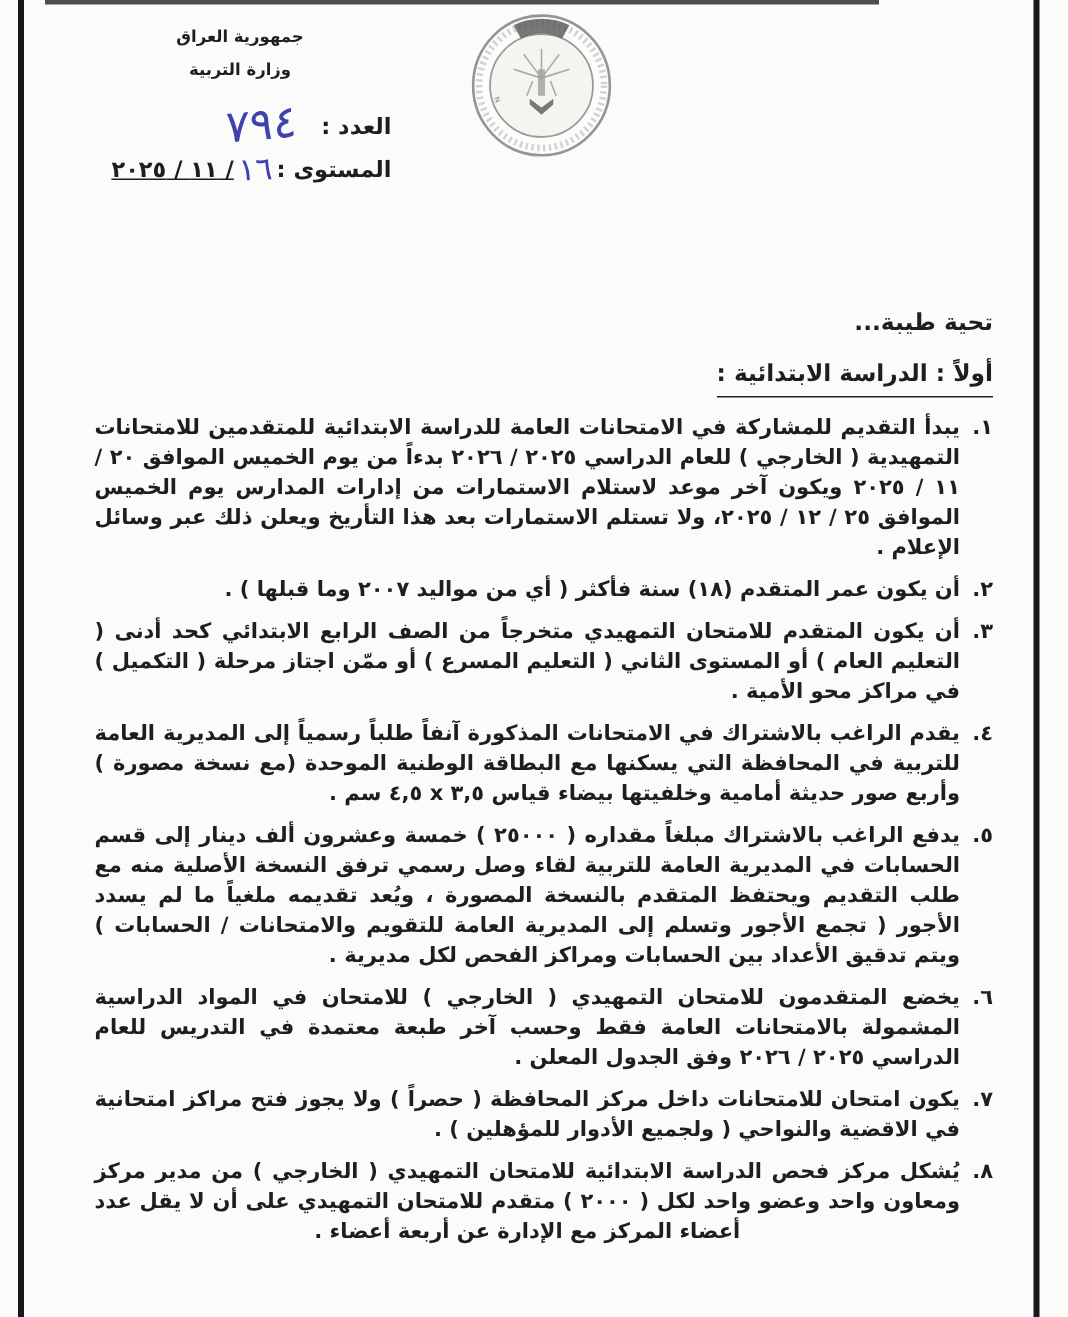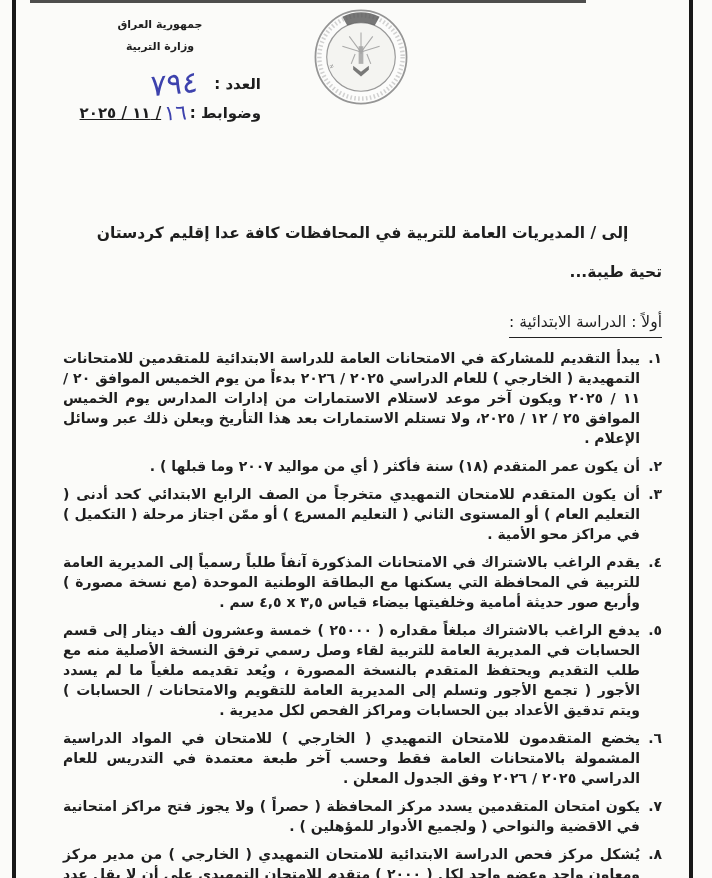--- a/index.html
+++ b/index.html
@@ -31,21 +31,21 @@
   .hand{color:var(--ink-blue);font-weight:400;}
   .hand-number{display:inline-block;font-size:30px;line-height:26px;transform:rotate(-5deg) skewX(-6deg);margin-right:16px;letter-spacing:2px;}
   .hand-day{display:inline-block;font-size:21px;line-height:20px;transform:rotate(-3deg);margin:0 3px;}
   .date-rest{letter-spacing:1px;text-decoration:underline;}
 
   .seal{position:absolute;left:249px;top:6px;width:98px;height:100px;opacity:.9;}
 
   .addressee{margin-top:34px;text-align:center;font-size:15.5px;font-weight:700;line-height:23px;}
   .subject{margin-top:5px;text-align:center;font-size:15.5px;font-weight:700;line-height:23px;}
   .greeting{margin-top:16px;font-size:15.5px;font-weight:700;line-height:23px;}
-  .section-title{margin-top:27px;font-size:15.5px;font-weight:400;line-height:23px;}
+  .section-title{margin-top:11px;font-size:15.5px;font-weight:700;line-height:23px;}
   .underlined{display:inline-block;border-bottom:1.6px solid #222;padding-bottom:3px;}
 
   .items{margin-top:10px;}
   .item{display:flex;margin-bottom:8px;font-size:14px;line-height:20px;font-weight:600;}
   .item-num{flex:0 0 22px;text-align:right;}
   .item-text{flex:1;text-align:justify;text-justify:inter-word;}
   .item-text.center-last{text-align-last:center;}
 </style>
 </head>
 <body>
@@ -58,21 +58,21 @@
 
   <header class="header">
     <div class="lh-text">
       <div class="lh-line">جمهورية العراق</div>
       <div class="lh-line">وزارة التربية</div>
       <div class="meta-row">
         <span class="meta-label">العدد :</span>
         <span class="hand hand-number">٧٩٤</span>
       </div>
       <div class="meta-row date-row">
-        <span class="meta-label">وضوابط :</span>
+        <span class="meta-label">المستوى :</span>
         <span class="hand hand-day">١٦</span>
         <span class="meta-label date-rest">/ ١١ / ٢٠٢٥</span>
       </div>
     </div>
 
     <svg class="seal" viewBox="0 0 100 100" aria-hidden="true">
       <defs>
         <path id="sealBottomArc" d="M 17,58 A 35,36 0 0 0 83,58" fill="none"></path>
         <filter id="sealBlur">
             <feGaussianBlur stdDeviation="0.45"></feGaussianBlur>
@@ -94,21 +94,20 @@
         </g>
         <rect x="47.6" y="40" width="4.8" height="18" fill="#9a9a9a" opacity="0.85"></rect>
         <path d="M 42,60 L 50,66 L 58,60 L 58,64 L 50,71 L 42,64 Z" fill="#5c5c5c" opacity="0.9"></path>
         <text font-size="5" fill="#6f6f6f" letter-spacing="0.4" font-family="'DejaVu Sans','Liberation Sans',sans-serif">
           <textPath href="#sealBottomArc" startOffset="7%">MINISTRY OF EDUCATION</textPath>
         </text>
       </g>
     </svg>
   </header>
 
-  <div class="addressee">إلى / المديريات العامة للتربية في المحافظات كافة عدا إقليم كردستان</div>
   <div class="greeting">تحية طيبة...</div>
   <div class="section-title">
     <span class="underlined">أولاً : الدراسة الابتدائية :</span>
   </div>
 
   <div class="items">
     <div class="item">
       <span class="item-num">١.</span>
       <span class="item-text">يبدأ التقديم للمشاركة في الامتحانات العامة للدراسة الابتدائية للمتقدمين للامتحانات التمهيدية ( الخارجي ) للعام الدراسي ٢٠٢٥ / ٢٠٢٦ بدءاً من يوم الخميس الموافق ٢٠ / ١١ / ٢٠٢٥ ويكون آخر موعد لاستلام الاستمارات من إدارات المدارس يوم الخميس الموافق ٢٥ / ١٢ / ٢٠٢٥، ولا تستلم الاستمارات بعد هذا التأريخ ويعلن ذلك عبر وسائل الإعلام .</span>
     </div>
@@ -127,21 +126,21 @@
     <div class="item">
       <span class="item-num">٥.</span>
       <span class="item-text">يدفع الراغب بالاشتراك مبلغاً مقداره ( ٢٥٠٠٠ ) خمسة وعشرون ألف دينار إلى قسم الحسابات في المديرية العامة للتربية لقاء وصل رسمي ترفق النسخة الأصلية منه مع طلب التقديم ويحتفظ المتقدم بالنسخة المصورة ، ويُعد تقديمه ملغياً ما لم يسدد الأجور ( تجمع الأجور وتسلم إلى المديرية العامة للتقويم والامتحانات / الحسابات ) ويتم تدقيق الأعداد بين الحسابات ومراكز الفحص لكل مديرية .</span>
     </div>
     <div class="item">
       <span class="item-num">٦.</span>
       <span class="item-text">يخضع المتقدمون للامتحان التمهيدي ( الخارجي ) للامتحان في المواد الدراسية المشمولة بالامتحانات العامة فقط وحسب آخر طبعة معتمدة في التدريس للعام الدراسي ٢٠٢٥ / ٢٠٢٦ وفق الجدول المعلن .</span>
     </div>
     <div class="item">
       <span class="item-num">٧.</span>
-      <span class="item-text">يكون امتحان المتقدمين يسدد مركز المحافظة ( حصراً ) ولا يجوز فتح مراكز امتحانية في الاقضية والنواحي ( ولجميع الأدوار للمؤهلين ) .</span>
+      <span class="item-text">يكون امتحان للامتحانات داخل مركز المحافظة ( حصراً ) ولا يجوز فتح مراكز امتحانية في الاقضية والنواحي ( ولجميع الأدوار للمؤهلين ) .</span>
     </div>
     <div class="item">
       <span class="item-num">٨.</span>
       <span class="item-text center-last">يُشكل مركز فحص الدراسة الابتدائية للامتحان التمهيدي ( الخارجي ) من مدير مركز ومعاون واحد وعضو واحد لكل ( ٢٠٠٠ ) متقدم للامتحان التمهيدي على أن لا يقل عدد أعضاء المركز مع الإدارة عن أربعة أعضاء .</span>
     </div>
 
   </div>
 
 </div>
 

